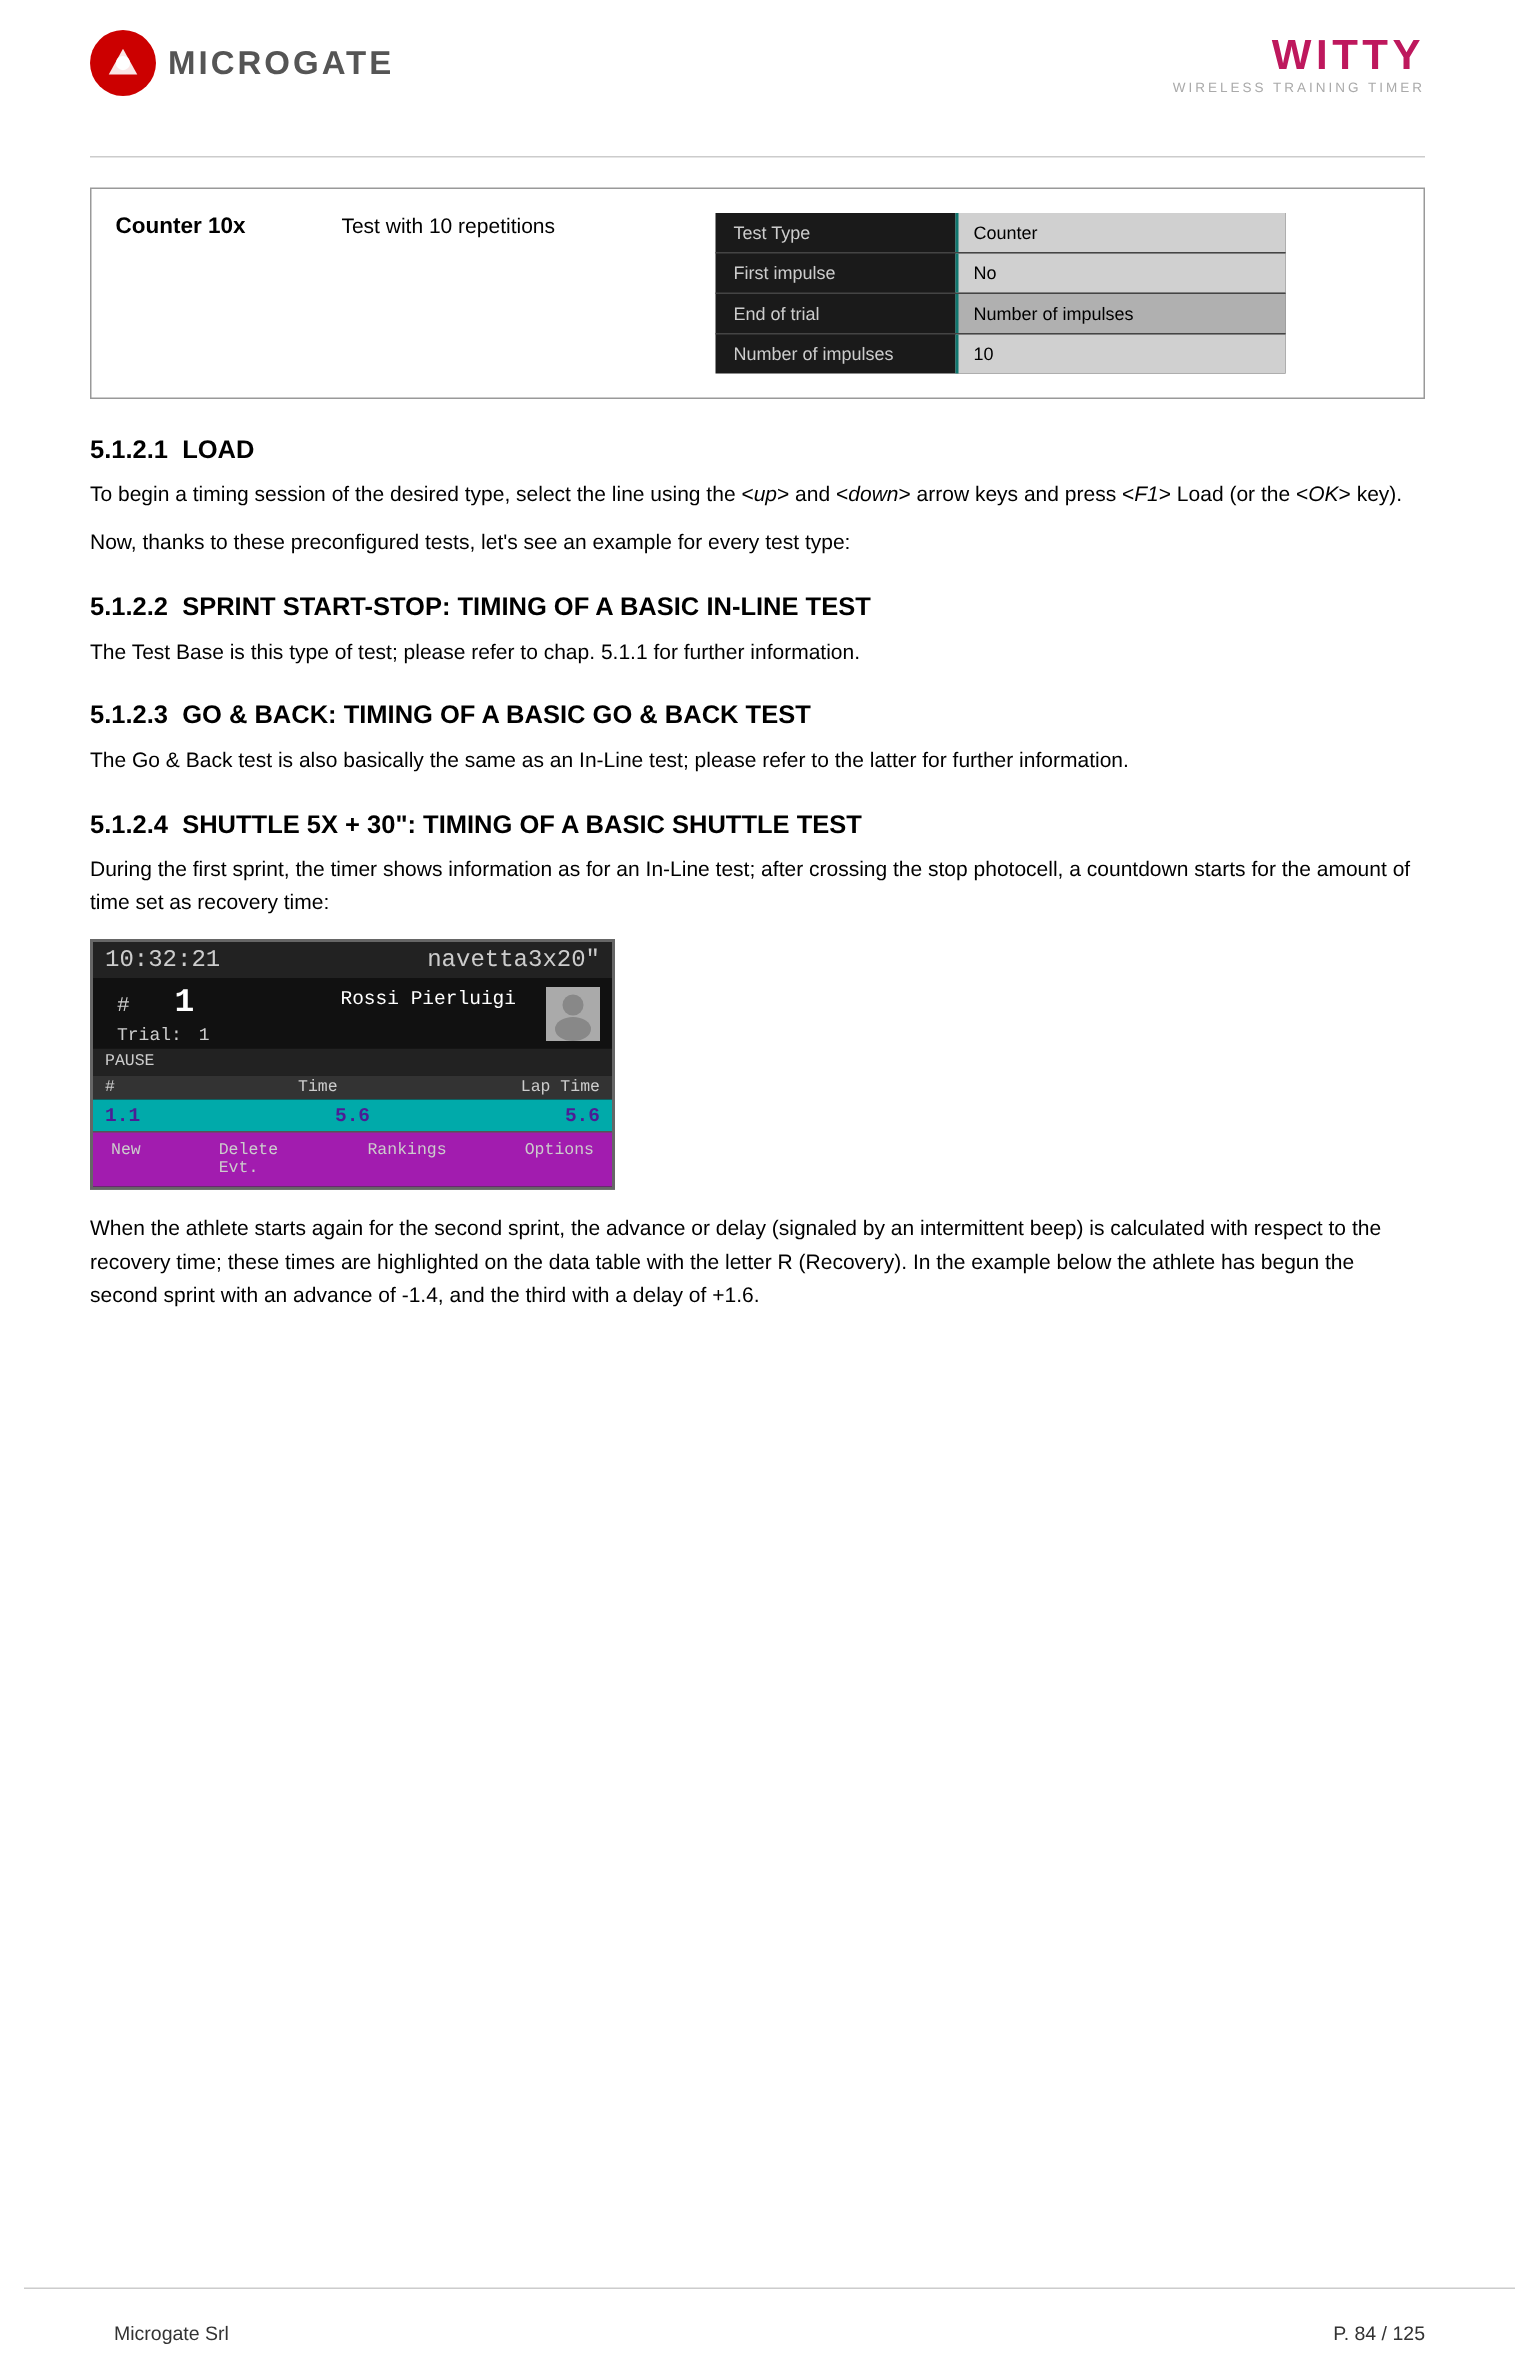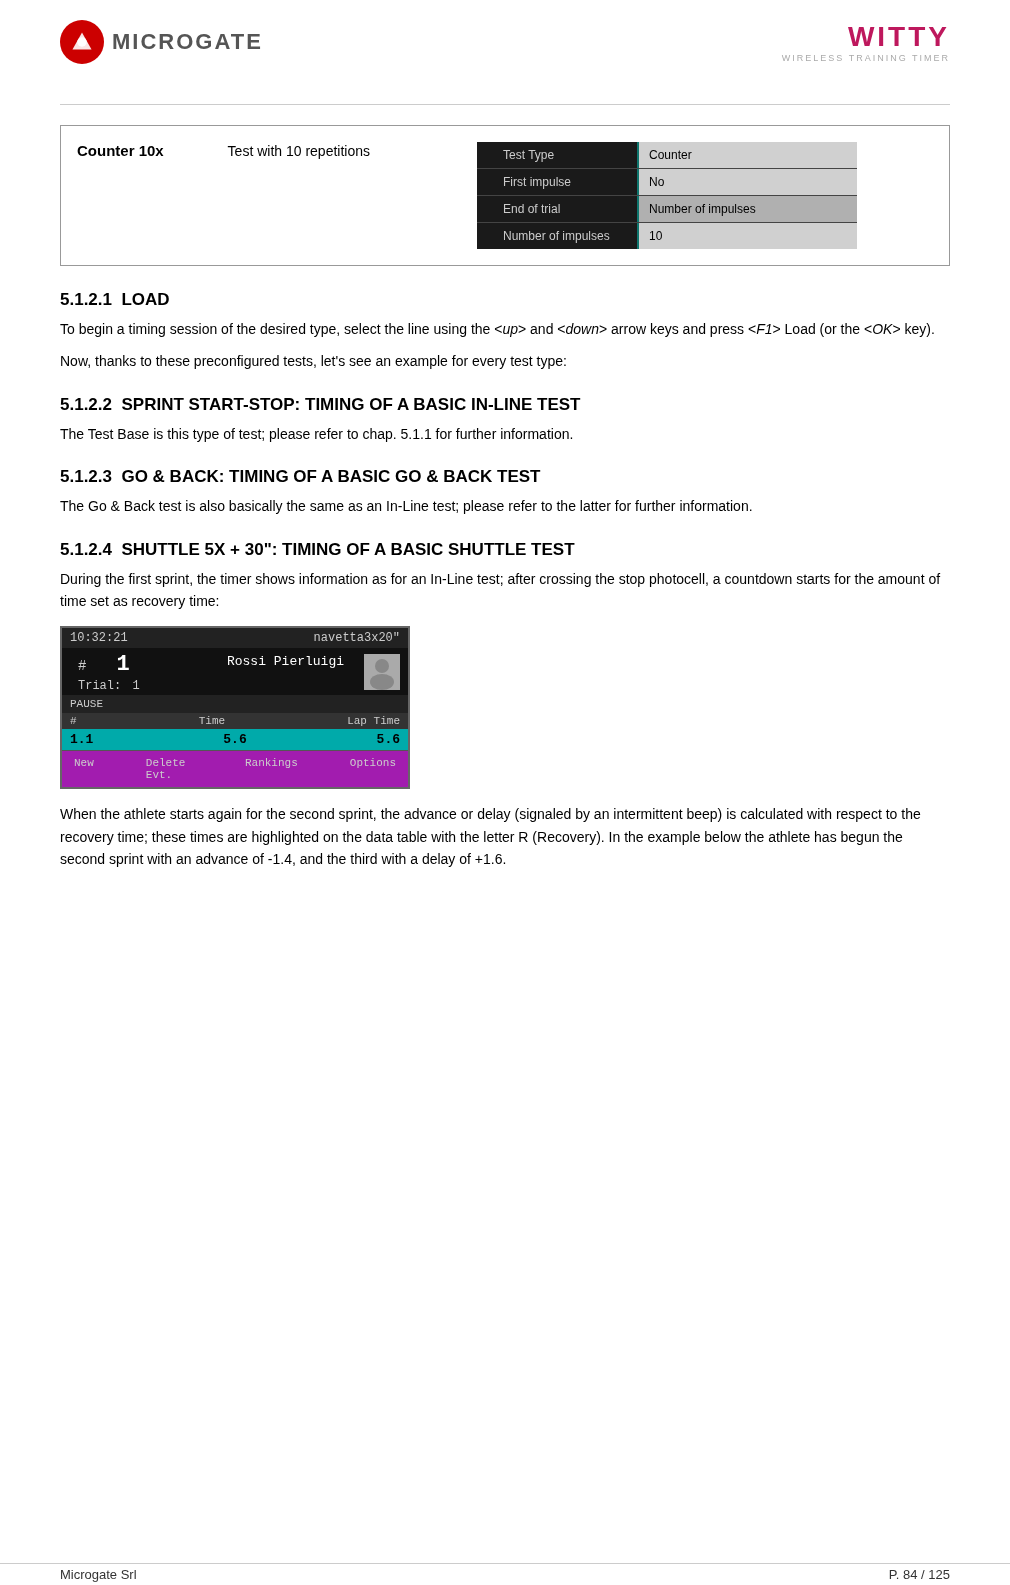--- a/index.html
+++ b/index.html
@@ -100,21 +100,21 @@
     }
     .device-row {
       display: flex;
       align-items: stretch;
       border-bottom: 1px solid #444;
     }
     .device-row:last-child {
       border-bottom: none;
     }
     .device-cell-label {
-      padding: 6px 26px;
+      padding: 6px 12px;
       min-width: 160px;
       color: #ccc;
       font-size: 12px;
       display: flex;
       align-items: center;
     }
     .device-cell-value {
       padding: 6px 10px;
       flex: 1;
       background: #d0d0d0;
@@ -159,21 +159,21 @@
       color: #fff;
       font-size: 13px;
       border: 2px solid #666;
     }
     .ds-topbar {
       display: flex;
       justify-content: space-between;
       padding: 3px 8px;
       background: #222;
       color: #ccc;
-      font-size: 12px;
+      font-size: 16px;
     }
     .ds-athlete-row {
       display: flex;
       justify-content: space-between;
       align-items: center;
       padding: 2px 8px;
       background: #111;
     }
     .ds-avatar {
       width: 36px;
@@ -215,44 +215,44 @@
       padding: 2px 8px;
       font-size: 11px;
       color: #ccc;
     }
     .ds-data-row {
       background: #00aaaa;
       display: flex;
       justify-content: space-between;
       padding: 3px 8px;
       font-size: 13px;
-      color: #000000;
+      color: #4c1d95;
       font-weight: bold;
     }
     .ds-bottom-bar {
       background: #a21caf;
       display: flex;
       justify-content: space-around;
       padding: 4px 4px;
       font-size: 11px;
       color: #ccc;
       border-top: 1px solid #555;
       gap: 36px;
     }
     .ds-bottom-btn {
       padding: 2px 8px;
     }
 
     
     .page-footer {
       position: absolute;
       bottom: 0;
-      left: 0;
+      left: 16px;
       right: 0;
-      padding: 3px 60px;
+      padding: 22px 60px;
       border-top: 1px solid #ccc;
       display: flex;
       justify-content: space-between;
       font-size: 13px;
       color: #333;
     }
   </style>
 </head>
 <body>
 

